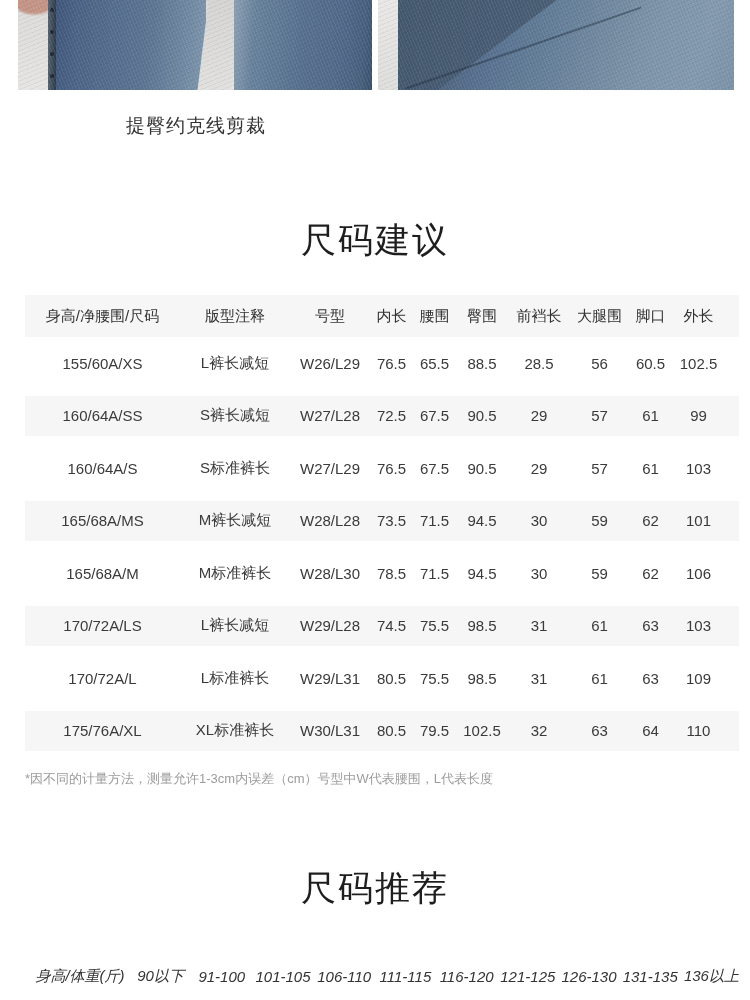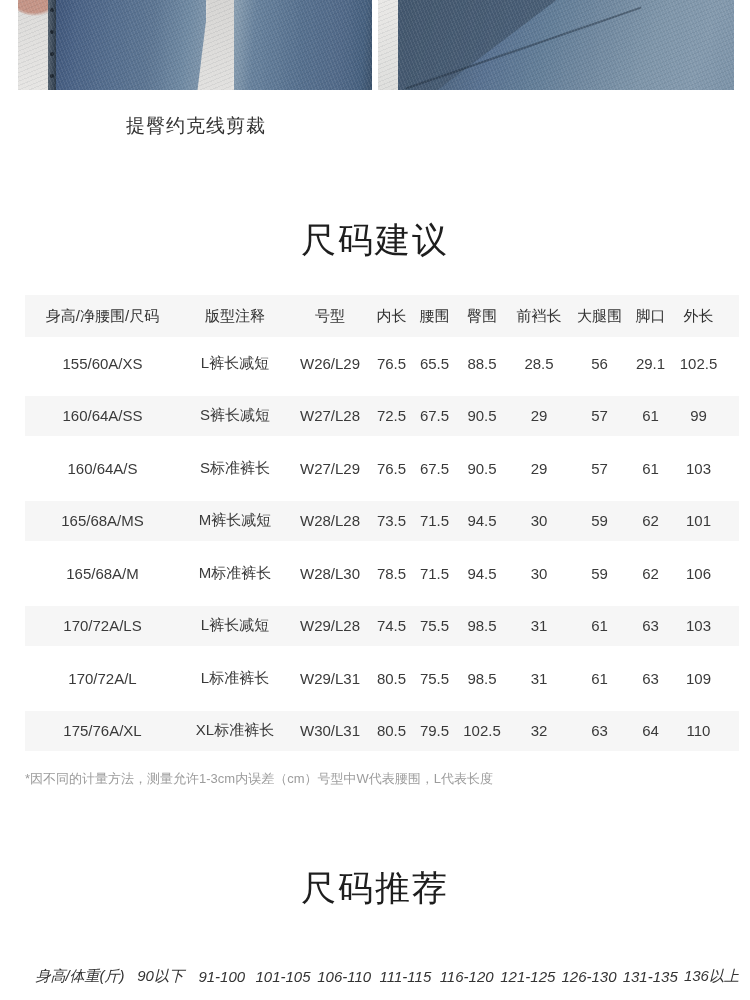--- a/index.html
+++ b/index.html
@@ -127,21 +127,21 @@
   <div id="size-rows">
       <div class="st-row">
         <div class="cell c0">155/60A/XS</div>
         <div class="cell c1">L裤长减短</div>
         <div class="cell c2">W26/L29</div>
         <div class="cell c3">76.5</div>
         <div class="cell c4">65.5</div>
         <div class="cell c5">88.5</div>
         <div class="cell c6">28.5</div>
         <div class="cell c7">56</div>
-        <div class="cell c8">29.1</div>
+        <div class="cell c8">60.5</div>
         <div class="cell c9">102.5</div>
       </div>
       <div class="st-row striped">
         <div class="cell c0">160/64A/SS</div>
         <div class="cell c1">S裤长减短</div>
         <div class="cell c2">W27/L28</div>
         <div class="cell c3">72.5</div>
         <div class="cell c4">67.5</div>
         <div class="cell c5">90.5</div>
         <div class="cell c6">29</div>

